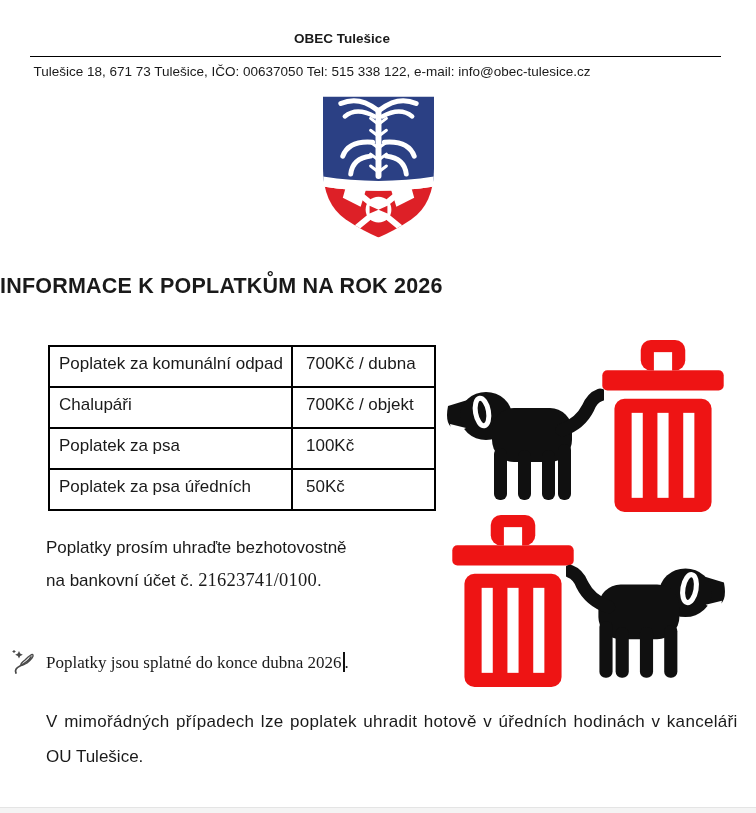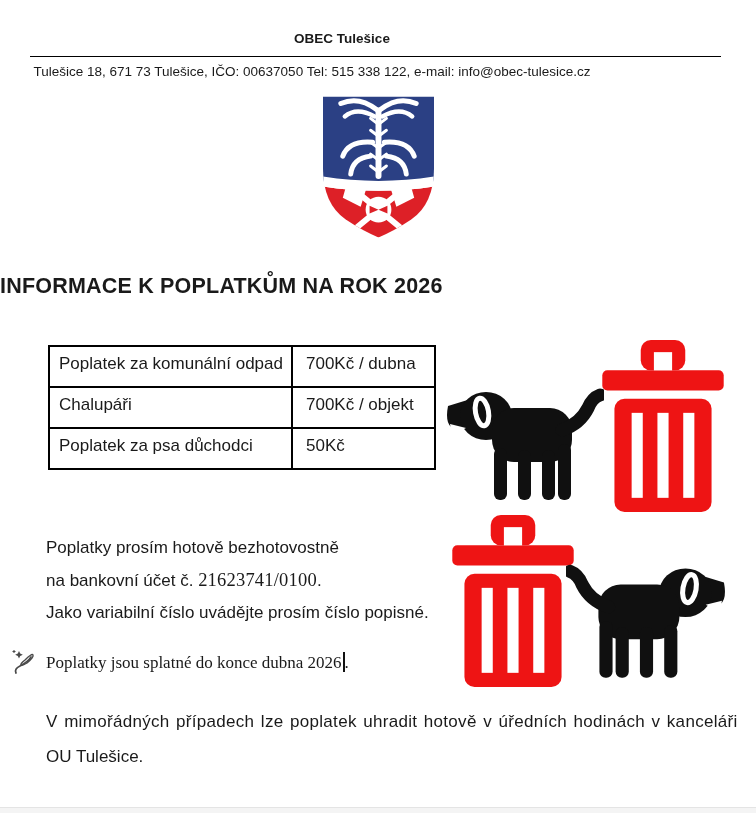--- a/index.html
+++ b/index.html
@@ -102,21 +102,25 @@
     <tbody>
         <tr>
       <td class="c1">Poplatek za komunální odpad</td>
       <td class="c2">700Kč / dubna</td>
     </tr>
     <tr>
       <td class="c1">Chalupáři</td>
       <td class="c2">700Kč / objekt</td>
     </tr>
     <tr>
-      <td class="c1">Poplatek za psa důchodci</td>
+      <td class="c1">Poplatek za psa</td>
+      <td class="c2">100Kč</td>
+    </tr>
+    <tr>
+      <td class="c1">Poplatek za psa úředních</td>
       <td class="c2">50Kč</td>
     </tr>
   </tbody>
     </table>
 
   <svg class="art dog-icon dog-top" viewBox="0 0 160 120">
     <g fill="currentColor">
       <path d="M4,24 L30,16 L34,44 L12,47 Q0,45 4,24 Z"></path>
       <ellipse cx="42" cy="34" rx="26" ry="24"></ellipse>
       <rect x="48" y="26" width="80" height="54" rx="22"></rect>
@@ -162,23 +166,22 @@
       <path d="M118,48 Q136,42 144,26 Q148,16 156,13" fill="none" stroke="currentColor" stroke-width="13" stroke-linecap="round"></path>
       <rect x="50" y="66" width="13" height="52" rx="6"></rect>
       <rect x="74" y="68" width="13" height="50" rx="6"></rect>
       <rect x="98" y="68" width="13" height="50" rx="6"></rect>
       <rect x="114" y="62" width="13" height="56" rx="6"></rect>
     </g>
     <path d="M6,42 L22,46 L8,53 Z" fill="#fff"></path>
     <ellipse cx="38" cy="30" rx="6.5" ry="14" fill="none" stroke="#fff" stroke-width="5" transform="rotate(-10 38 30)"></ellipse>
   </svg>
 
-  <div class="bodyline l-pay1">Poplatky prosím hotově bezhotovostně</div>
+  <div class="bodyline l-pay1">Poplatky prosím uhraďte bezhotovostně</div>
   <div class="bodyline l-pay2"><span>na bankovní účet č. </span><span class="acct">21623741/0100</span><span>.</span></div>
-  <div class="bodyline l-pay3">Jako variabilní číslo uvádějte prosím číslo popisné.</div>
 
   <svg class="pen-sparkle" viewBox="0 0 23 27">
     <path d="M7,2 l1.2,2.6 2.6,1.2 -2.6,1.2 L7,9.6 5.8,7 3.2,5.8 5.8,4.6 Z" fill="#4a4a4a"></path>
     <path d="M2,1 v3 M0.5,2.5 h3" stroke="#4a4a4a" stroke-width="1.1"></path>
     <path d="M4,24 Q2,20 8,17 Q16,13 19,8" fill="none" stroke="#4a4a4a" stroke-width="1.7" stroke-linecap="round"></path>
     <path d="M13,11 Q20,4 21,6 Q22,8 15,14 Q10,17 9,16 Q8,15 13,11 Z" fill="none" stroke="#4a4a4a" stroke-width="1.4"></path>
   </svg>
   <div class="bodyline l-due"><span>Poplatky jsou splatné do konce dubna 2026</span><span class="caret"></span><span>.</span></div>
 
   <div class="bodyline l-cash1">V mimořádných případech lze poplatek uhradit hotově v úředních hodinách v kanceláři</div>

